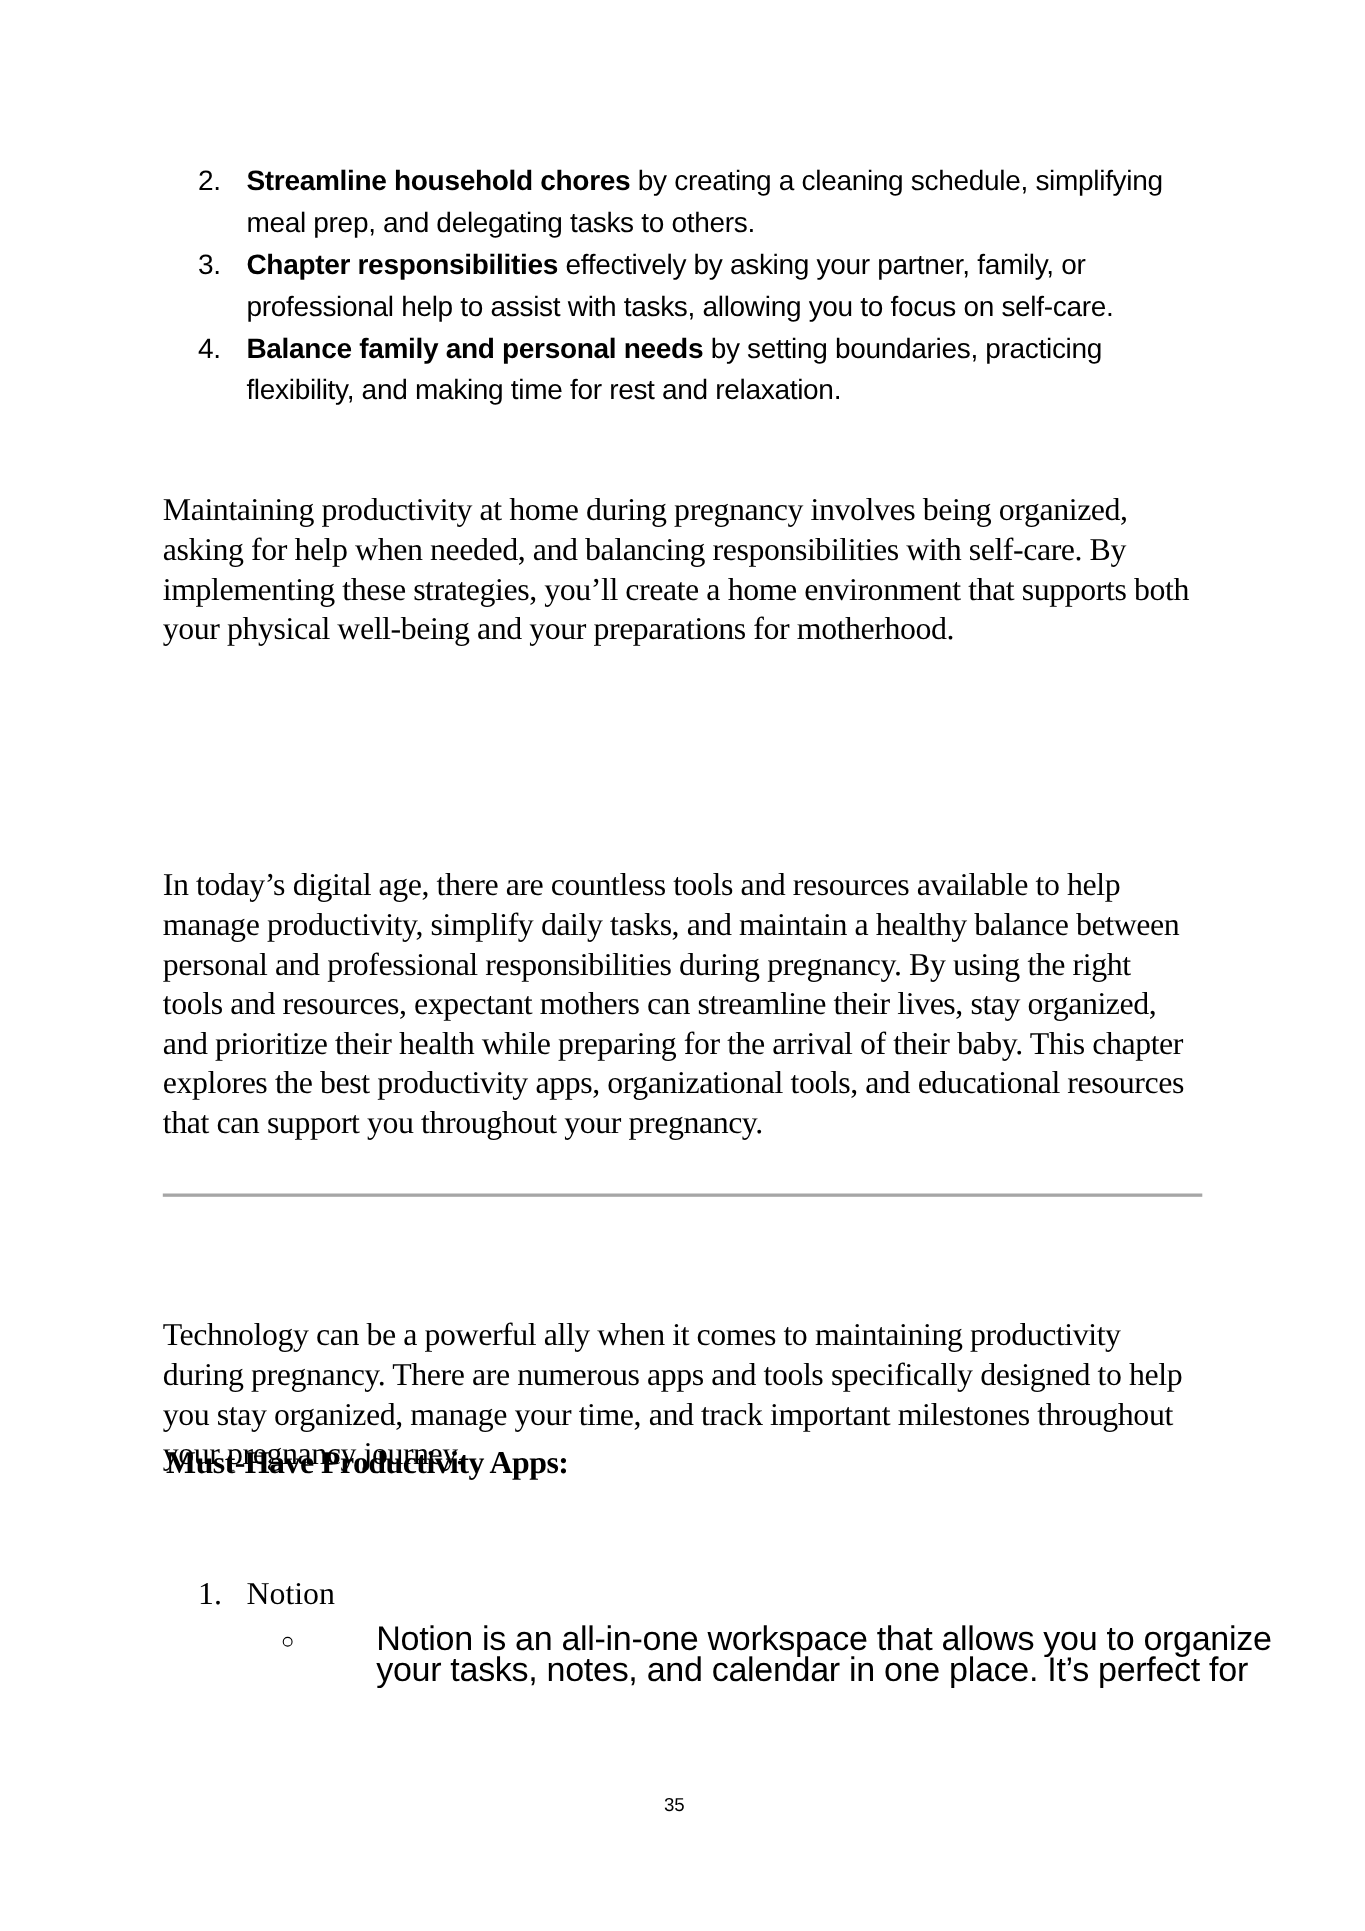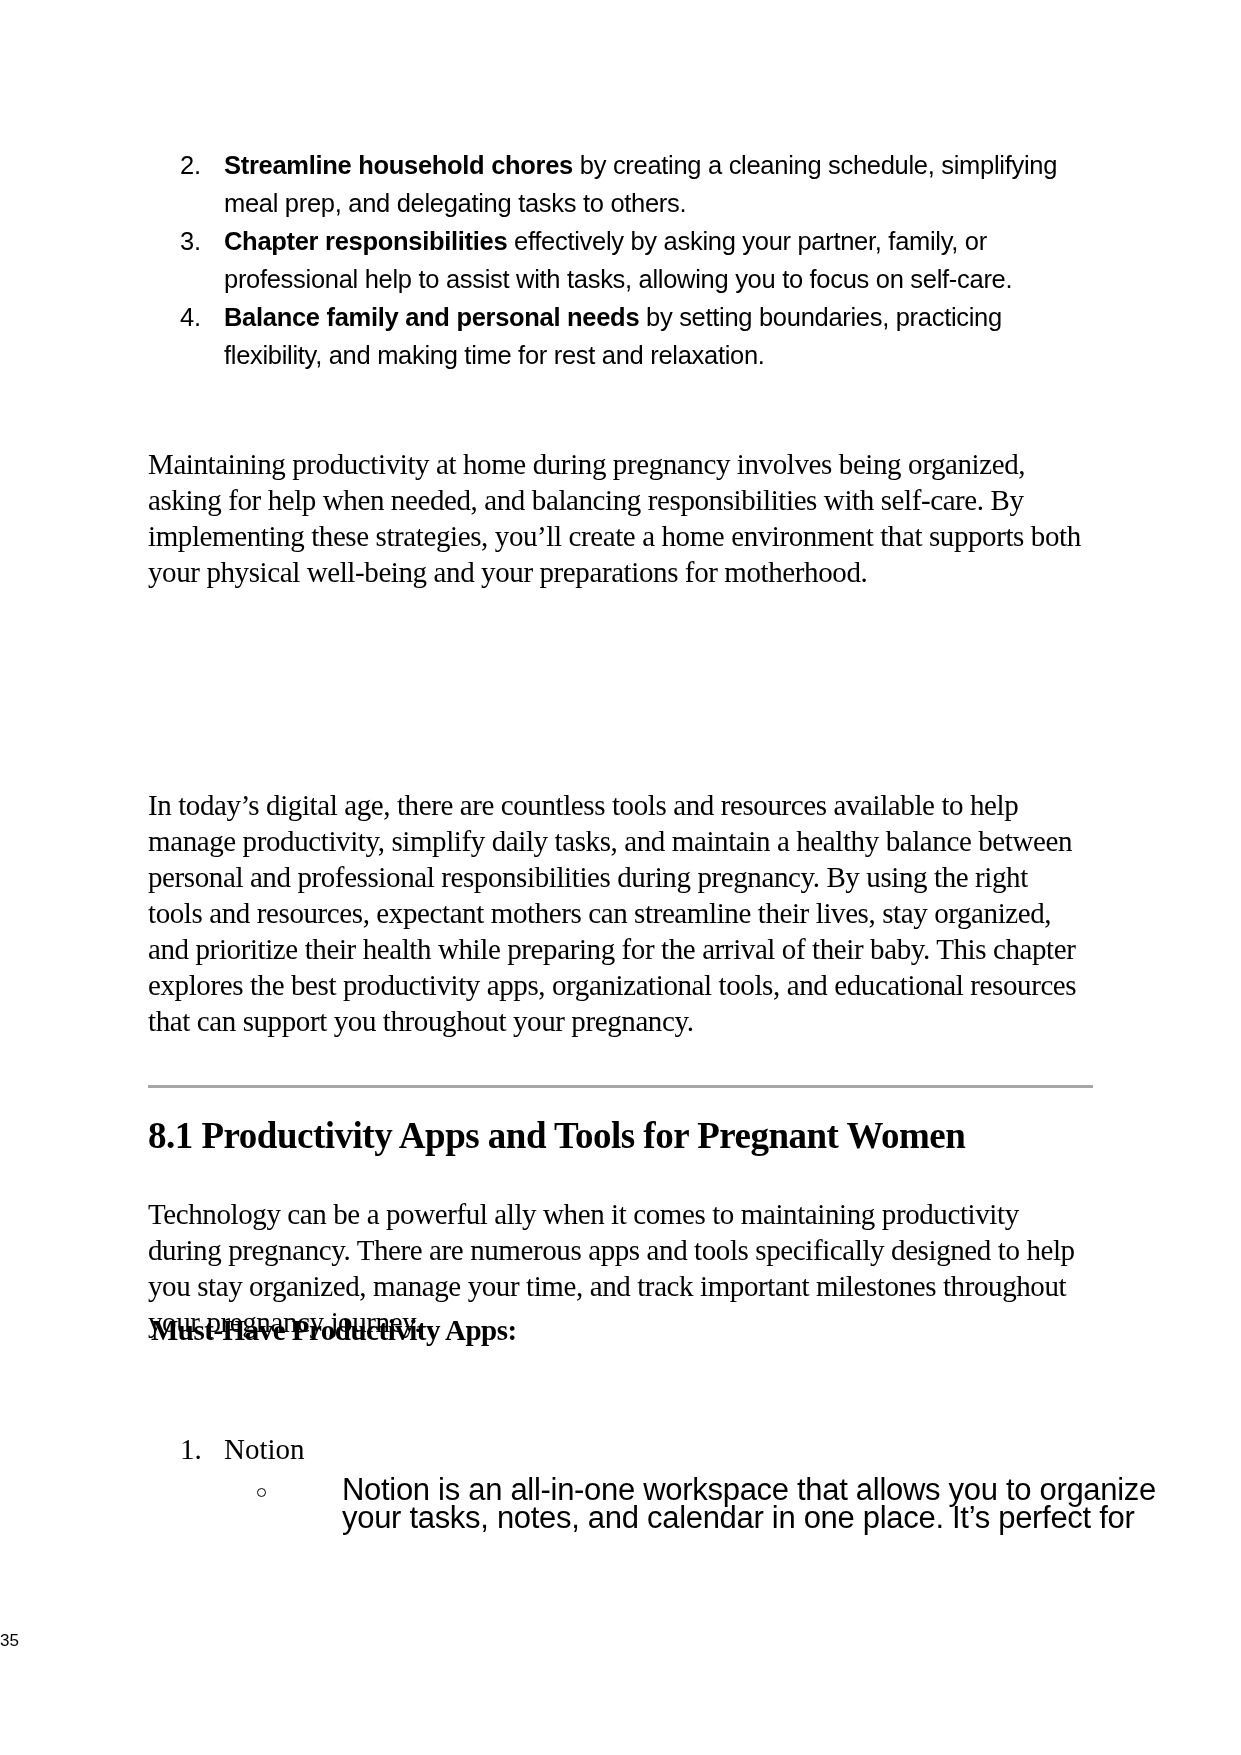--- a/index.html
+++ b/index.html
@@ -24,21 +24,21 @@
     .sub-head { position: absolute; left: 148px; top: 1309px; margin: 3px; font-size: 29px; font-weight: bold; line-height: 36px; letter-spacing: -0.5px; }
 
     .app-item { position: absolute; left: 180px; top: 1430px; font-size: 29px; line-height: 38px; }
     .app-item .marker { display: inline-block; width: 44px; }
     .app-item b { font-weight: normal; }
 
     .bullet-block { position: absolute; left: 255px; top: 1476px; width: 860px; }
     .bullet-block .bullet { position: absolute; left: 2px; top: 12px; width: 9px; height: 9px; border: 1.5px solid #000; border-radius: 50%; box-sizing: border-box; }
     .bullet-block .btext { position: absolute; left: 43px; top: 0; width: 830px; font-size: 31px; line-height: 28px; letter-spacing: -0.3px; margin-left: 44px; }
 
-    .page-number { position: absolute; left: 0; width: 1226px; top: 1631px; font-size: 17px; }
+    .page-number { position: absolute; left: 0; width: 1226px; top: 1631px; text-align: center; font-size: 17px; }
   </style>
 </head>
 <body>
 
 <div class="page">
 
   <ol class="num-list sans">
     <li>
       <span class="marker">2.</span>
       <b>Streamline household chores</b><span> by creating a cleaning schedule, simplifying meal prep, and delegating tasks to others.</span>
@@ -53,21 +53,20 @@
     </li>
   </ol>
 
   <p class="para p1 serif">Maintaining productivity at home during pregnancy involves being organized, asking for help when needed, and balancing responsibilities with self-care. By implementing these strategies, you’ll create a home environment that supports both your physical well-being and your preparations for motherhood.</p>
 
 
   <p class="para p2 serif">In today’s digital age, there are countless tools and resources available to help manage productivity, simplify daily tasks, and maintain a healthy balance between personal and professional responsibilities during pregnancy. By using the right tools and resources, expectant mothers can streamline their lives, stay organized, and prioritize their health while preparing for the arrival of their baby. This chapter explores the best productivity apps, organizational tools, and educational resources that can support you throughout your pregnancy.</p>
 
   <div class="rule"></div>
 
-  <h2 class="section-title serif">8.1 Productivity Apps and Tools for Pregnant Women</h2>
 
   <p class="para p3 serif">Technology can be a powerful ally when it comes to maintaining productivity during pregnancy. There are numerous apps and tools specifically designed to help you stay organized, manage your time, and track important milestones throughout your pregnancy journey.</p>
 
   <h3 class="sub-head serif">Must-Have Productivity Apps:</h3>
 
   <div class="app-item serif">
     <span class="marker">1.</span><b>Notion</b>
   </div>
 
   <div class="bullet-block">

